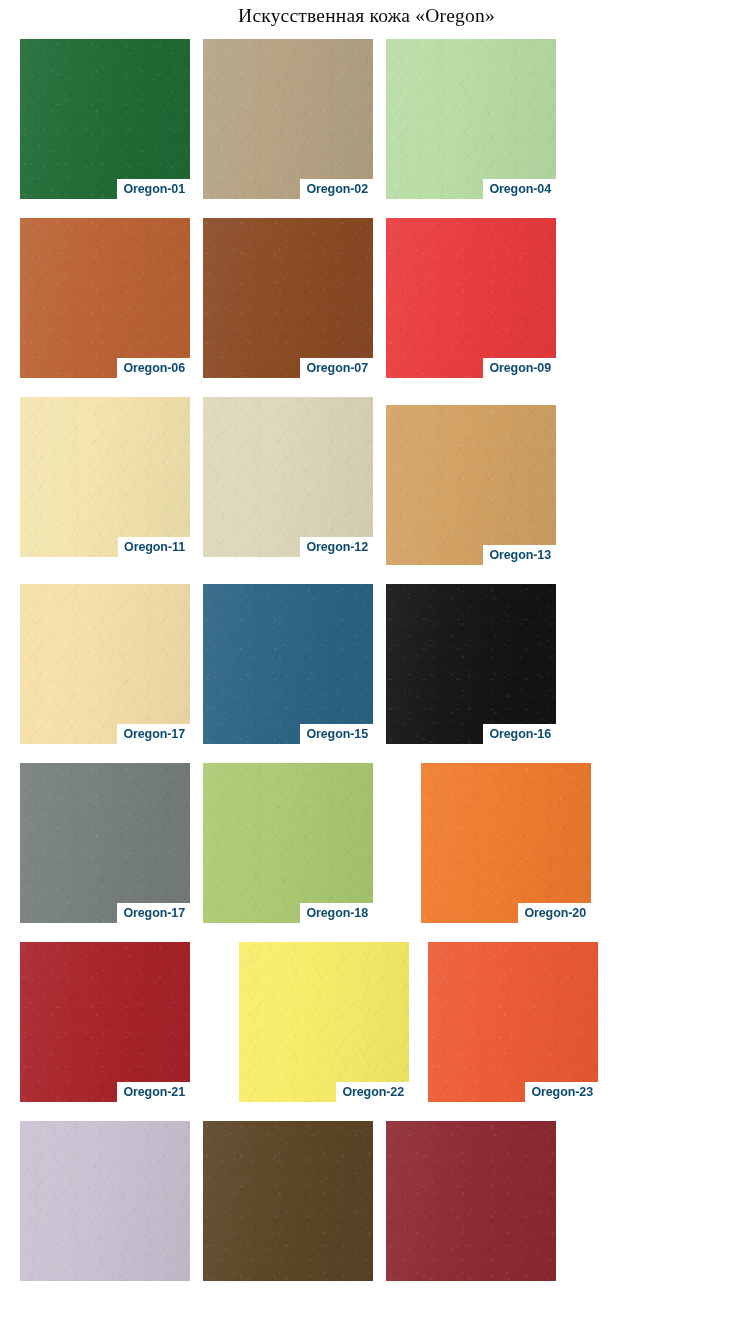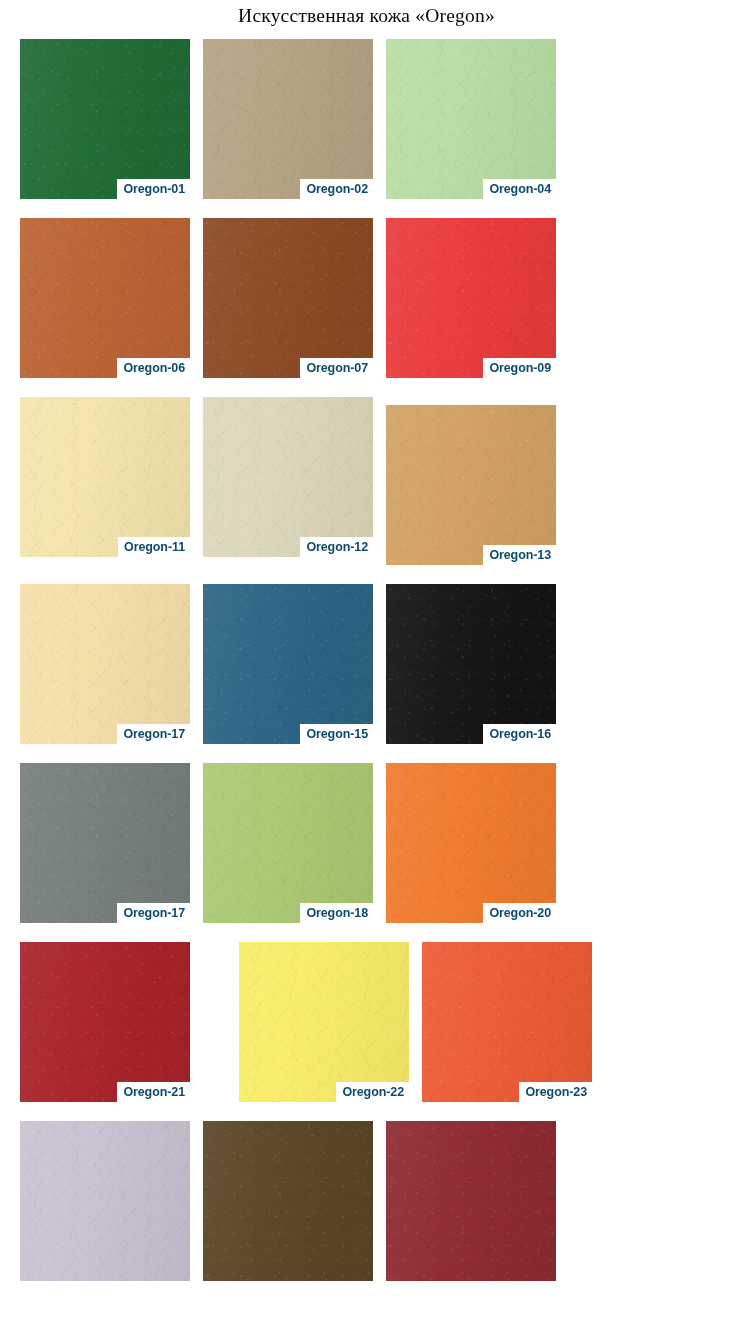--- a/index.html
+++ b/index.html
@@ -193,39 +193,39 @@
         <div class="grain2"></div>
         <div class="sheen"></div>
         <div class="swatch-label">Oregon-17</div>
       </div>
       <div class="swatch" style="background: rgb(171, 202, 114);">
         <div class="grain"></div>
         <div class="grain2"></div>
         <div class="sheen"></div>
         <div class="swatch-label">Oregon-18</div>
       </div>
-      <div class="swatch" style="background: rgb(240, 123, 46);">
+      <div class="swatch" style="background: rgb(240, 123, 46); margin-left: 35px;">
         <div class="grain"></div>
         <div class="grain2"></div>
         <div class="sheen"></div>
         <div class="swatch-label">Oregon-20</div>
       </div>
       <div class="swatch" style="background: rgb(168, 35, 41);">
         <div class="grain"></div>
         <div class="grain2"></div>
         <div class="sheen"></div>
         <div class="swatch-label">Oregon-21</div>
       </div>
       <div class="swatch" style="background: rgb(248, 237, 104); margin-left: 36px;">
         <div class="grain"></div>
         <div class="grain2"></div>
         <div class="sheen"></div>
         <div class="swatch-label">Oregon-22</div>
       </div>
-      <div class="swatch" style="background: rgb(237, 91, 52);">
+      <div class="swatch" style="background: rgb(237, 91, 52); margin-left: 6px;">
         <div class="grain"></div>
         <div class="grain2"></div>
         <div class="sheen"></div>
         <div class="swatch-label">Oregon-23</div>
       </div>
       <div class="swatch" style="background: rgb(201, 194, 210);">
         <div class="grain"></div>
         <div class="grain2"></div>
         <div class="sheen"></div>
       </div>

